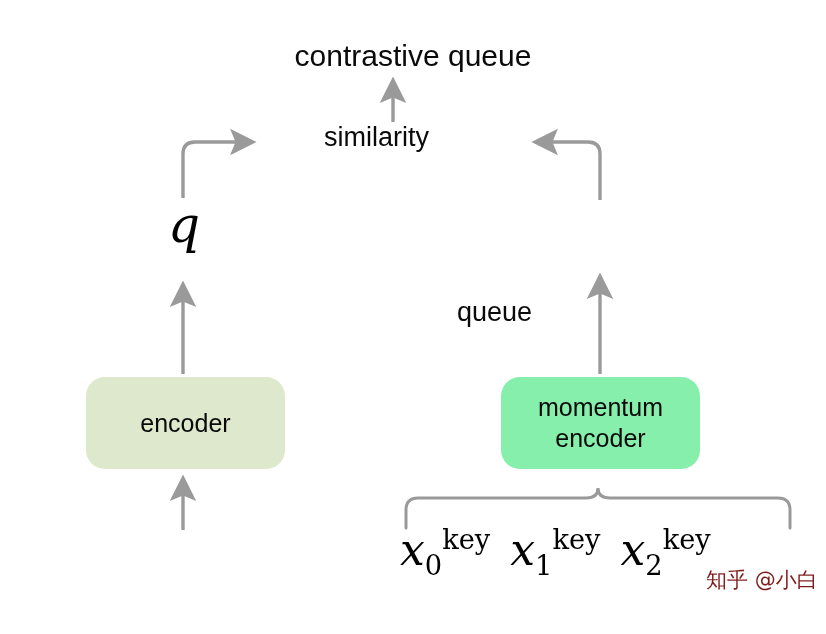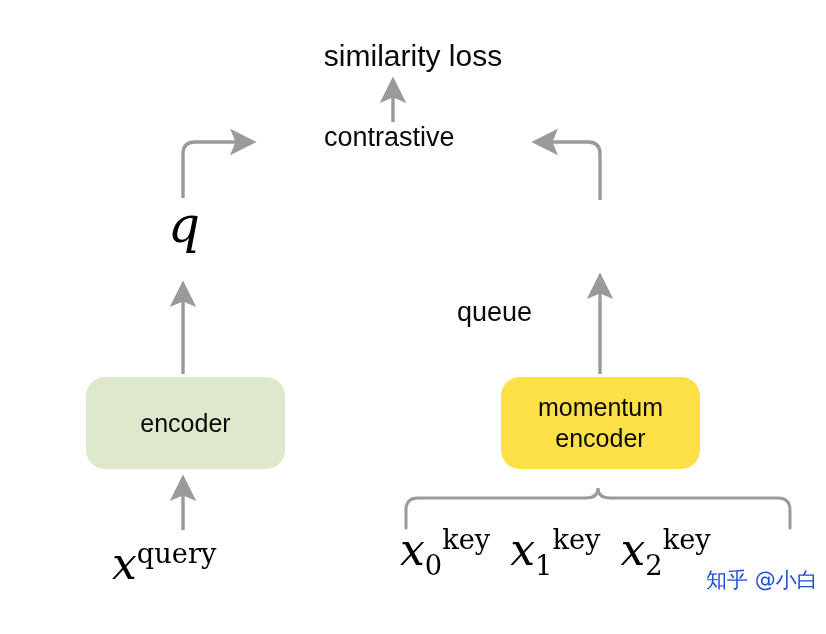--- a/index.html
+++ b/index.html
@@ -92,21 +92,21 @@
   #connectors {
     left: 0; top: 0; width: 826px; height: 634px;
     pointer-events: none;
   }
 
   
   #watermark {
     left: 706px; top: 566px;
     font-family: "DejaVu Sans", sans-serif;
     font-size: 21px;
-    color: #1d4ed8;
+    color: #7f1d1d;
     white-space: nowrap;
   }
 </style>
 </head>
 <body>
 
 <div id="stage">
 
   <svg class="abs" id="connectors" viewBox="0 0 826 634" width="826" height="634">
     <defs>
@@ -142,43 +142,40 @@
     <g>
       <path d="M406,528
                L406,510 Q406,498 418,498
                L586,498 Q598,498 598,488
                Q598,498 610,498
                L778,498 Q790,498 790,510
                L790,528" fill="none" stroke="#9a9a9a" stroke-width="3" stroke-linecap="round"></path>
     </g>
   </svg>
 
-  <div class="abs label" id="lbl-contrastive-loss">similarity loss</div>
+  <div class="abs label" id="lbl-contrastive-loss">contrastive queue</div>
 
-  <div class="abs label" id="lbl-similarity">contrastive</div>
+  <div class="abs label" id="lbl-similarity">similarity</div>
 
   <div class="abs label" id="lbl-queue">queue</div>
 
   <div class="abs math" id="math-q">
     <span class="mvar">q</span>
   </div>
 
 
   <div class="abs boxwrap" id="box-encoder" style="background:#dde8cc">
     <div class="boxtext">encoder</div>
   </div>
 
-  <div class="abs boxwrap" id="box-momentum-encoder" style="background:#fde047">
+  <div class="abs boxwrap" id="box-momentum-encoder" style="background:#86efac">
     <div class="boxtext">momentum
 encoder</div>
   </div>
 
-  <div class="abs math" id="math-xquery">
-    <span class="mvar">x</span><span class="sup">query</span>
-  </div>
 
   <div class="abs math" id="math-xkeys">
     <span><span class="mvar">x</span><span class="sub">0</span><span class="sup">key</span></span><span class="xsep"></span><span><span class="mvar">x</span><span class="sub">1</span><span class="sup">key</span></span><span class="xsep"></span><span><span class="mvar">x</span><span class="sub">2</span><span class="sup">key</span></span>
   </div>
 
   <div class="abs" id="watermark">知乎 @小白</div>
 
 </div>
 
 </body></html>

